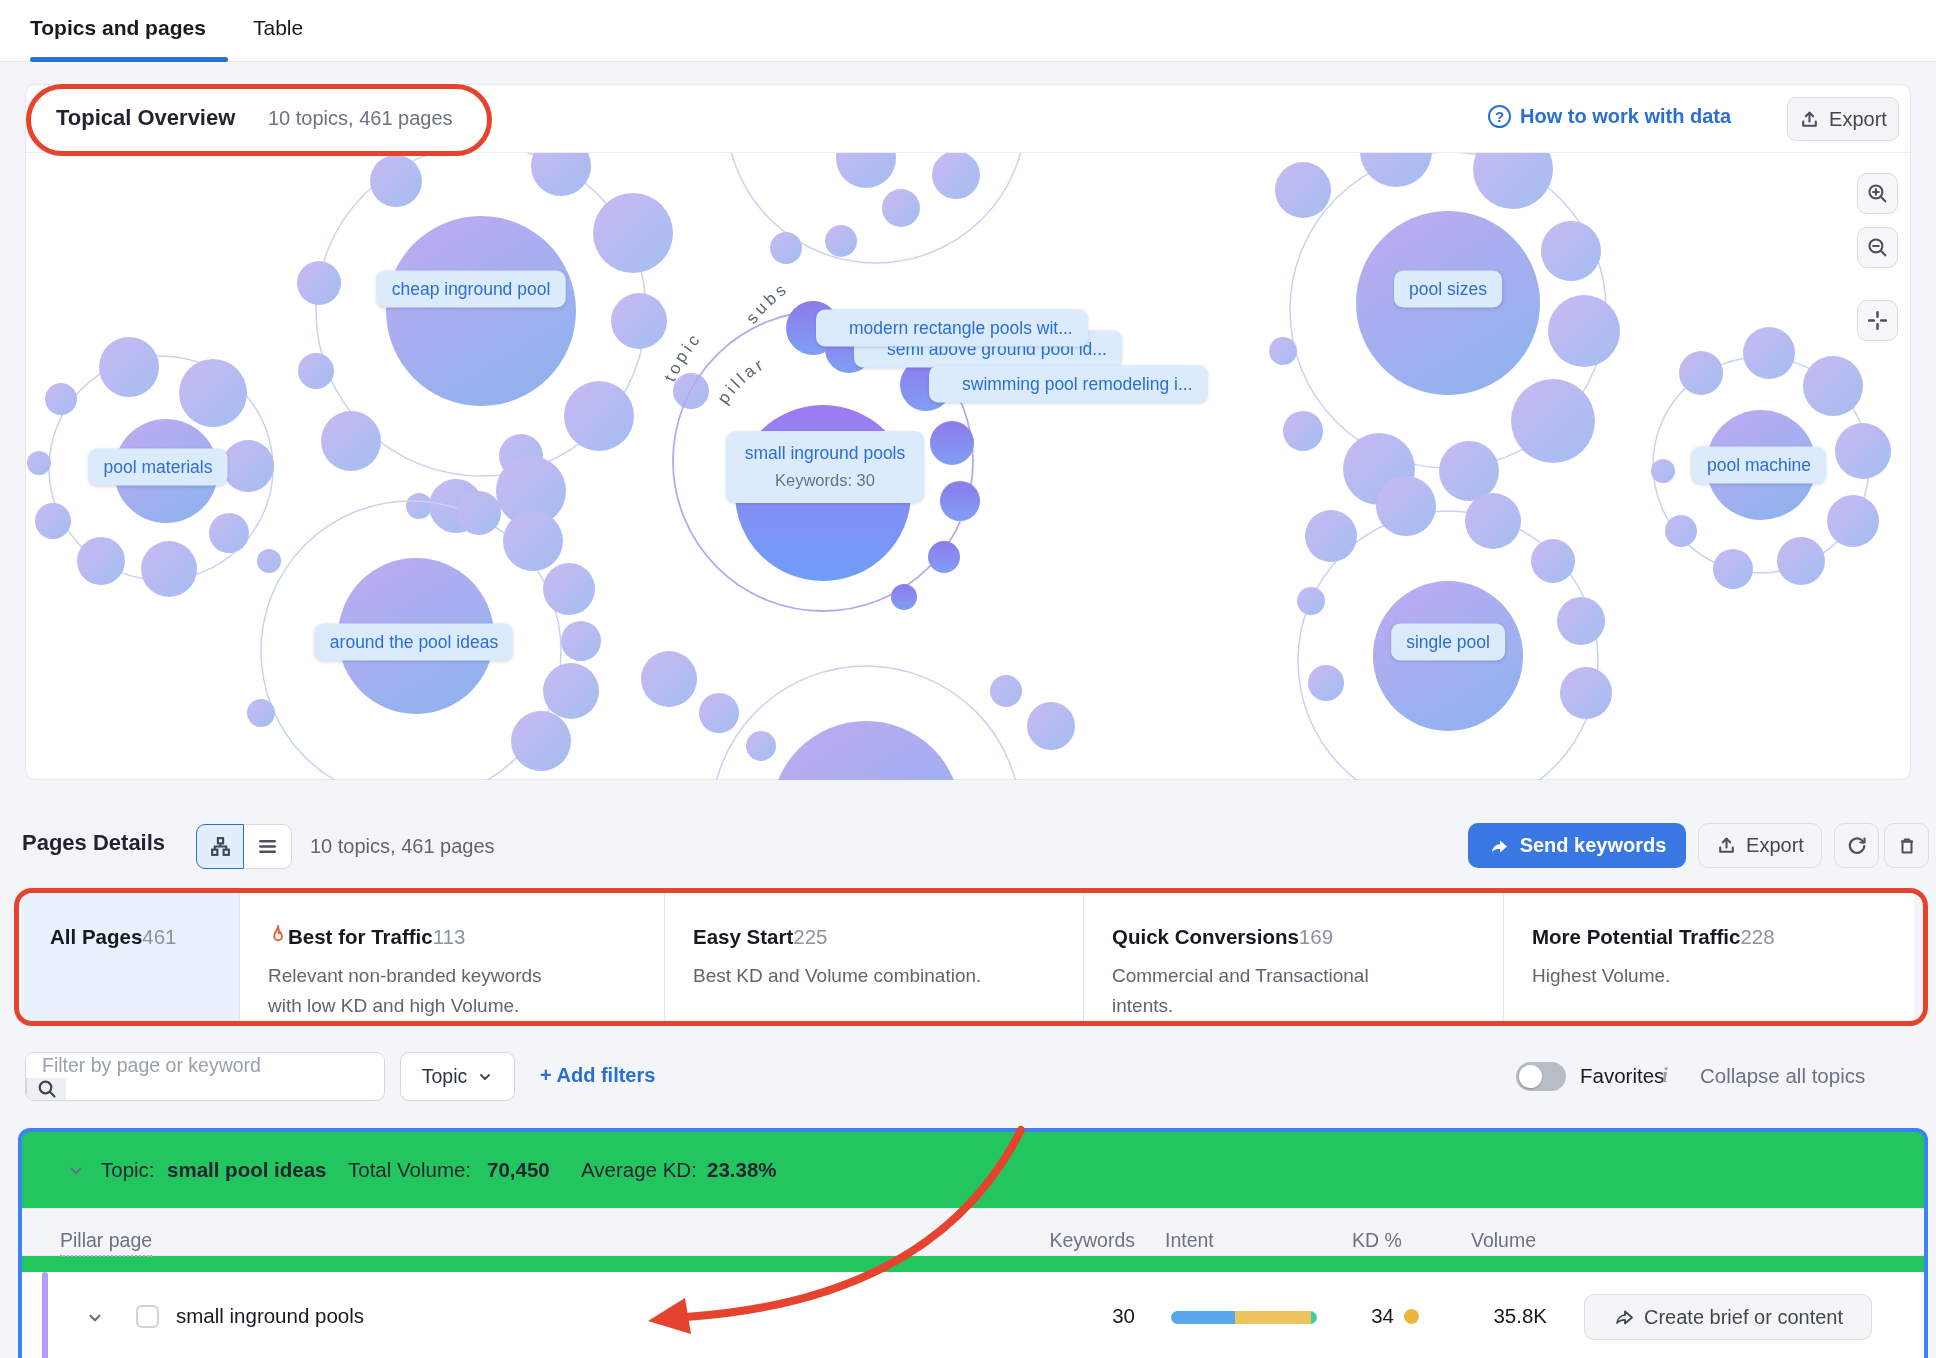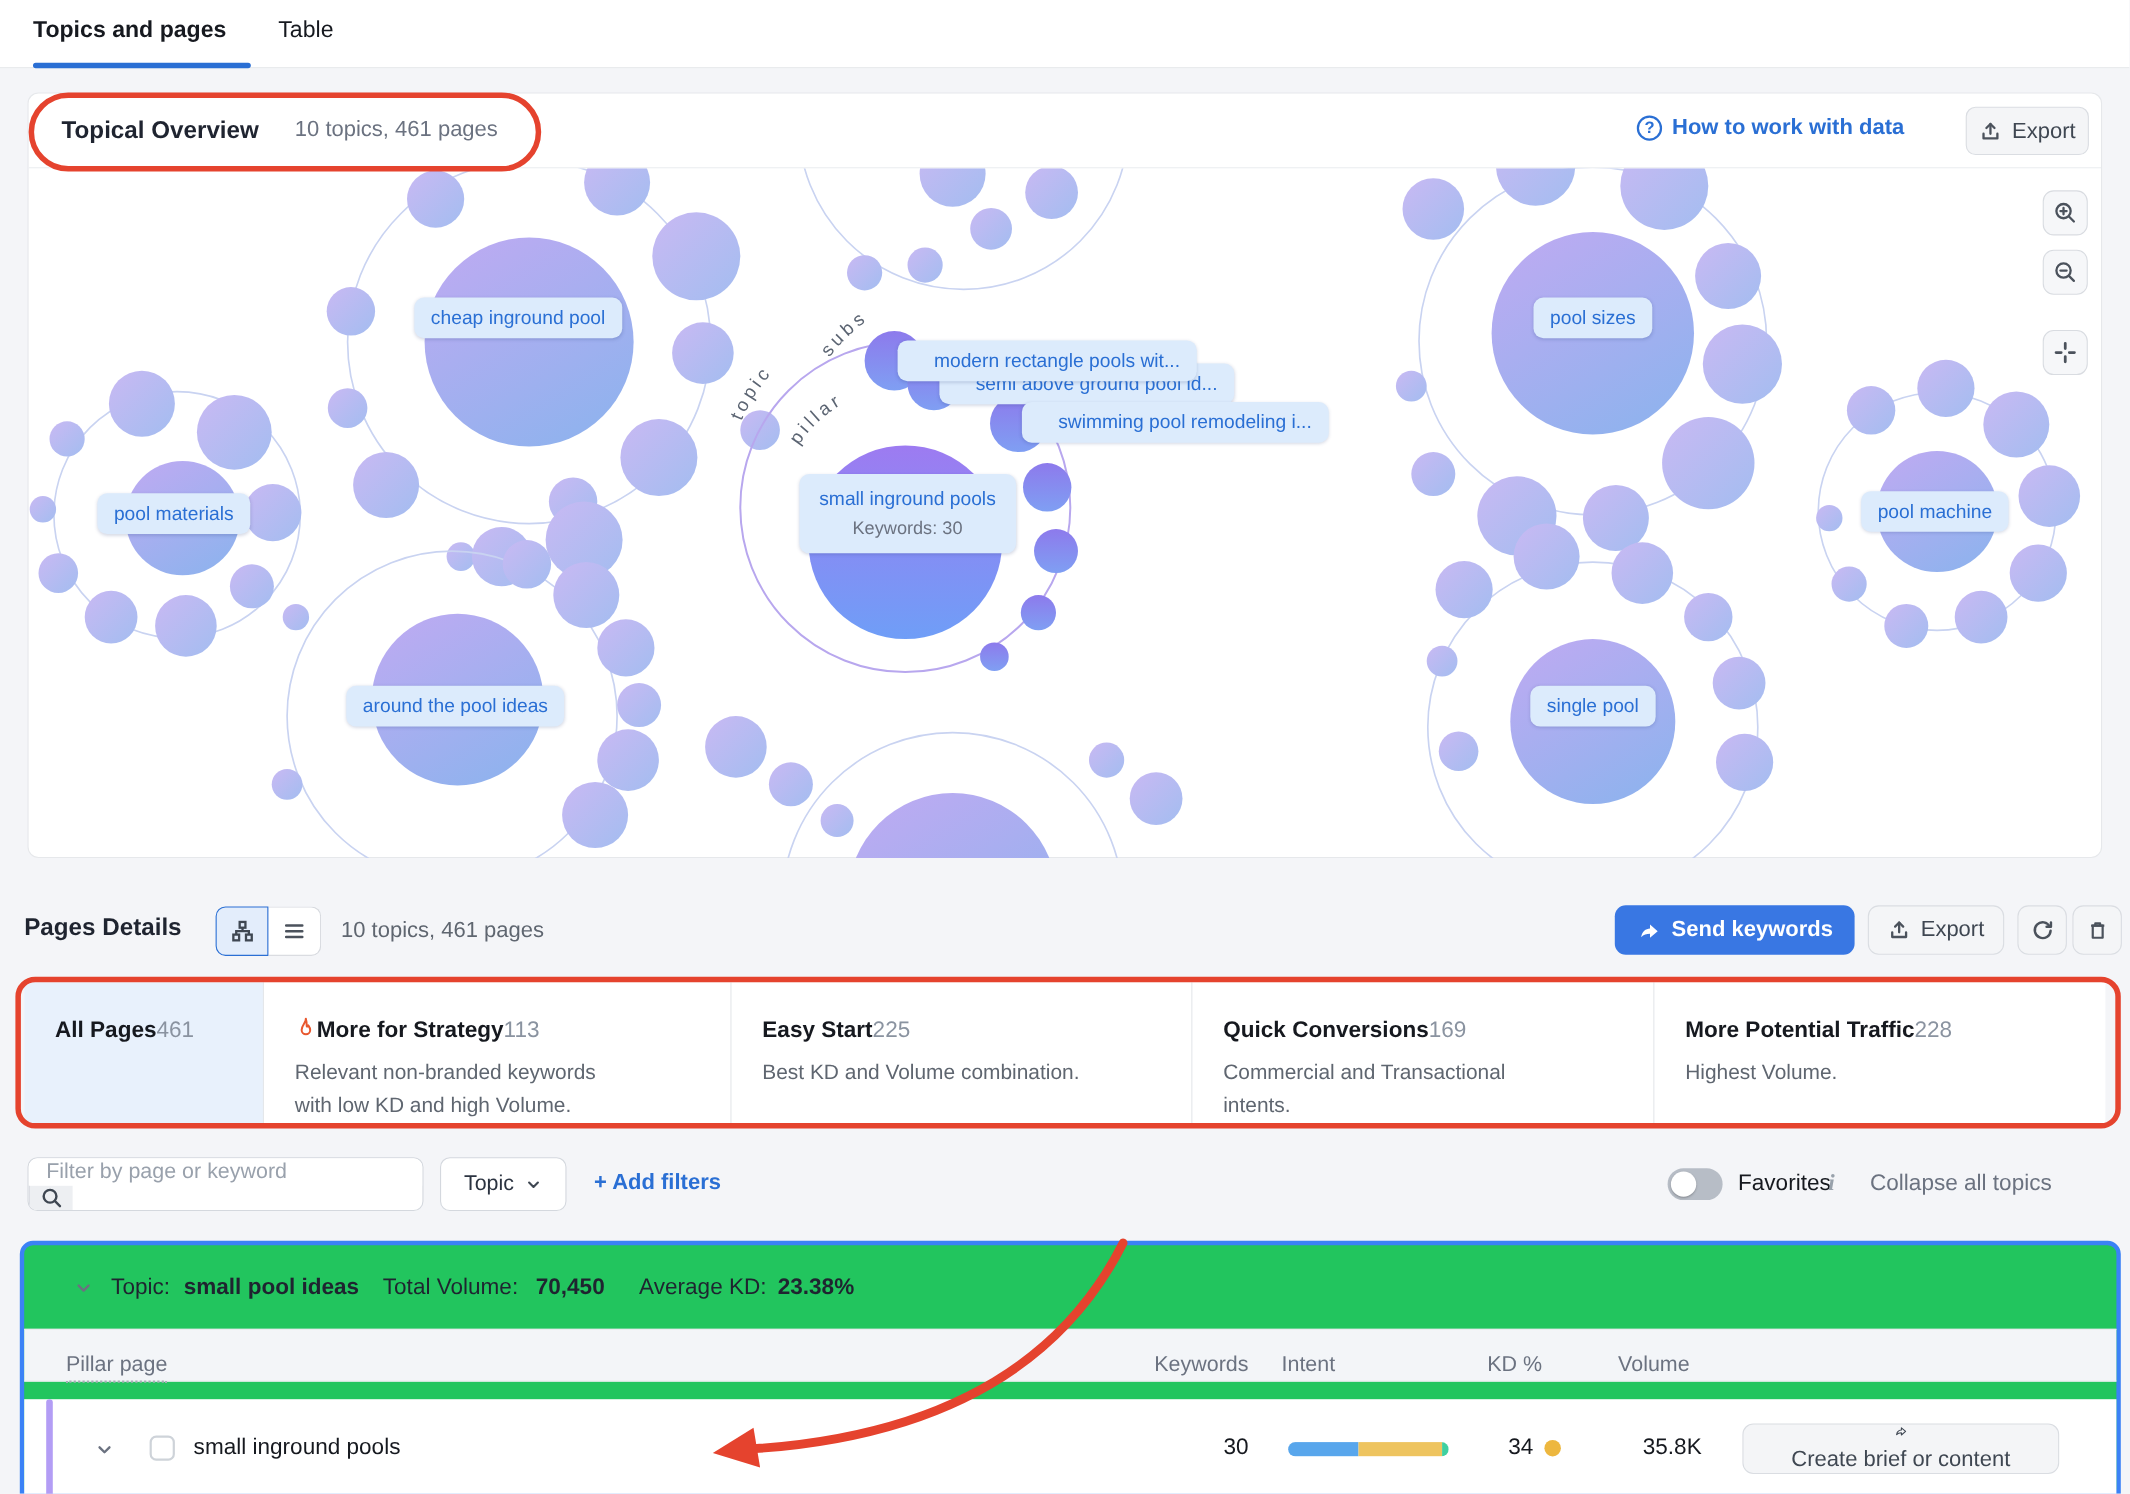--- a/index.html
+++ b/index.html
@@ -76,21 +76,21 @@
   .head-band { position:absolute; left:0; top:76px; width:100%; height:48px; background:#f3f5f8; border-top:1px solid #e9ebee; border-bottom:1px solid #e9ebee; }
   .col-h { position:absolute; top:20px; font-size:19.5px; color:#6b7280; }
   .pillar-h { border-bottom:2px dotted #a6adb6; padding-bottom:3px; cursor:pointer; }
   .data-row { position:absolute; left:0; top:140px; width:100%; height:90px; background:#fff; }
   .purple-bar { position:absolute; left:20px; top:0; width:6px; height:90px; background:#b39df5; border-radius:3px; }
   .checkbox { position:absolute; left:114px; top:33px; width:23px; height:23px; border:2px solid #ced3d9; border-radius:6px; background:#fff; cursor:pointer; }
   .row-label { position:absolute; left:154px; top:32px; font-size:20.5px; color:#16191f; cursor:pointer; }
   .num { position:absolute; font-size:20.5px; color:#16191f; text-align:right; }
   .intent-bar { position:absolute; left:1149px; top:39px; width:146px; height:13px; border-radius:7px; overflow:hidden; display:flex; }
   .kd-dot { position:absolute; left:1382px; top:37px; width:15px; height:15px; border-radius:50%; background:#edb73f; }
-  .create-btn { position:absolute; left:1562px; top:22px; width:288px; height:46px; border-radius:10px; font-size:20px;flex-direction:column; }
+  .create-btn { position:absolute; left:1562px; top:22px; width:288px; height:46px; border-radius:10px; font-size:20px; }
   .chev { display:inline-block; }
 </style>
 </head>
 <body>
 
 <div class="tabbar">
   <div class="tab active" style="left:30px;">Topics and pages</div>
   <div class="tab" style="left:253px;">Table</div>
   <div class="tab-underline"></div>
 </div>
@@ -370,21 +370,21 @@
     <div class="t">
         <span>All Pages</span>
         <span class="count">461</span>
       </div>
   </div>
   <div class="vcell cell-bfs">
     <div class="t">
       <svg width="20" height="24" viewBox="0 0 20 24">
           <path d="M10 1c.7 3.4-3.8 5.8-3.8 10.4a3.9 3.9 0 0 0 7.8 0c0-1.9-.9-3-1.8-4.3-.5 1-1.5 1.7-1.4.3.1-1.9-.2-4.2-.8-6.4z" fill="none" stroke="#e8582f" stroke-width="1.8" stroke-linejoin="round"></path>
         </svg>
-      <span>More for Strategy</span>
+      <span>Best for Traffic</span>
         <span class="count">113</span>
     </div>
     <div class="d"><span>Relevant non-branded keywords</span><br><span>with low KD and high Volume.</span></div>
   </div>
   <div class="vcell cell-es">
     <div class="t">
         <span>Easy Start</span>
         <span class="count">225</span>
       </div>
     <div class="d"><span>Best KD and Volume combination.</span></div>

